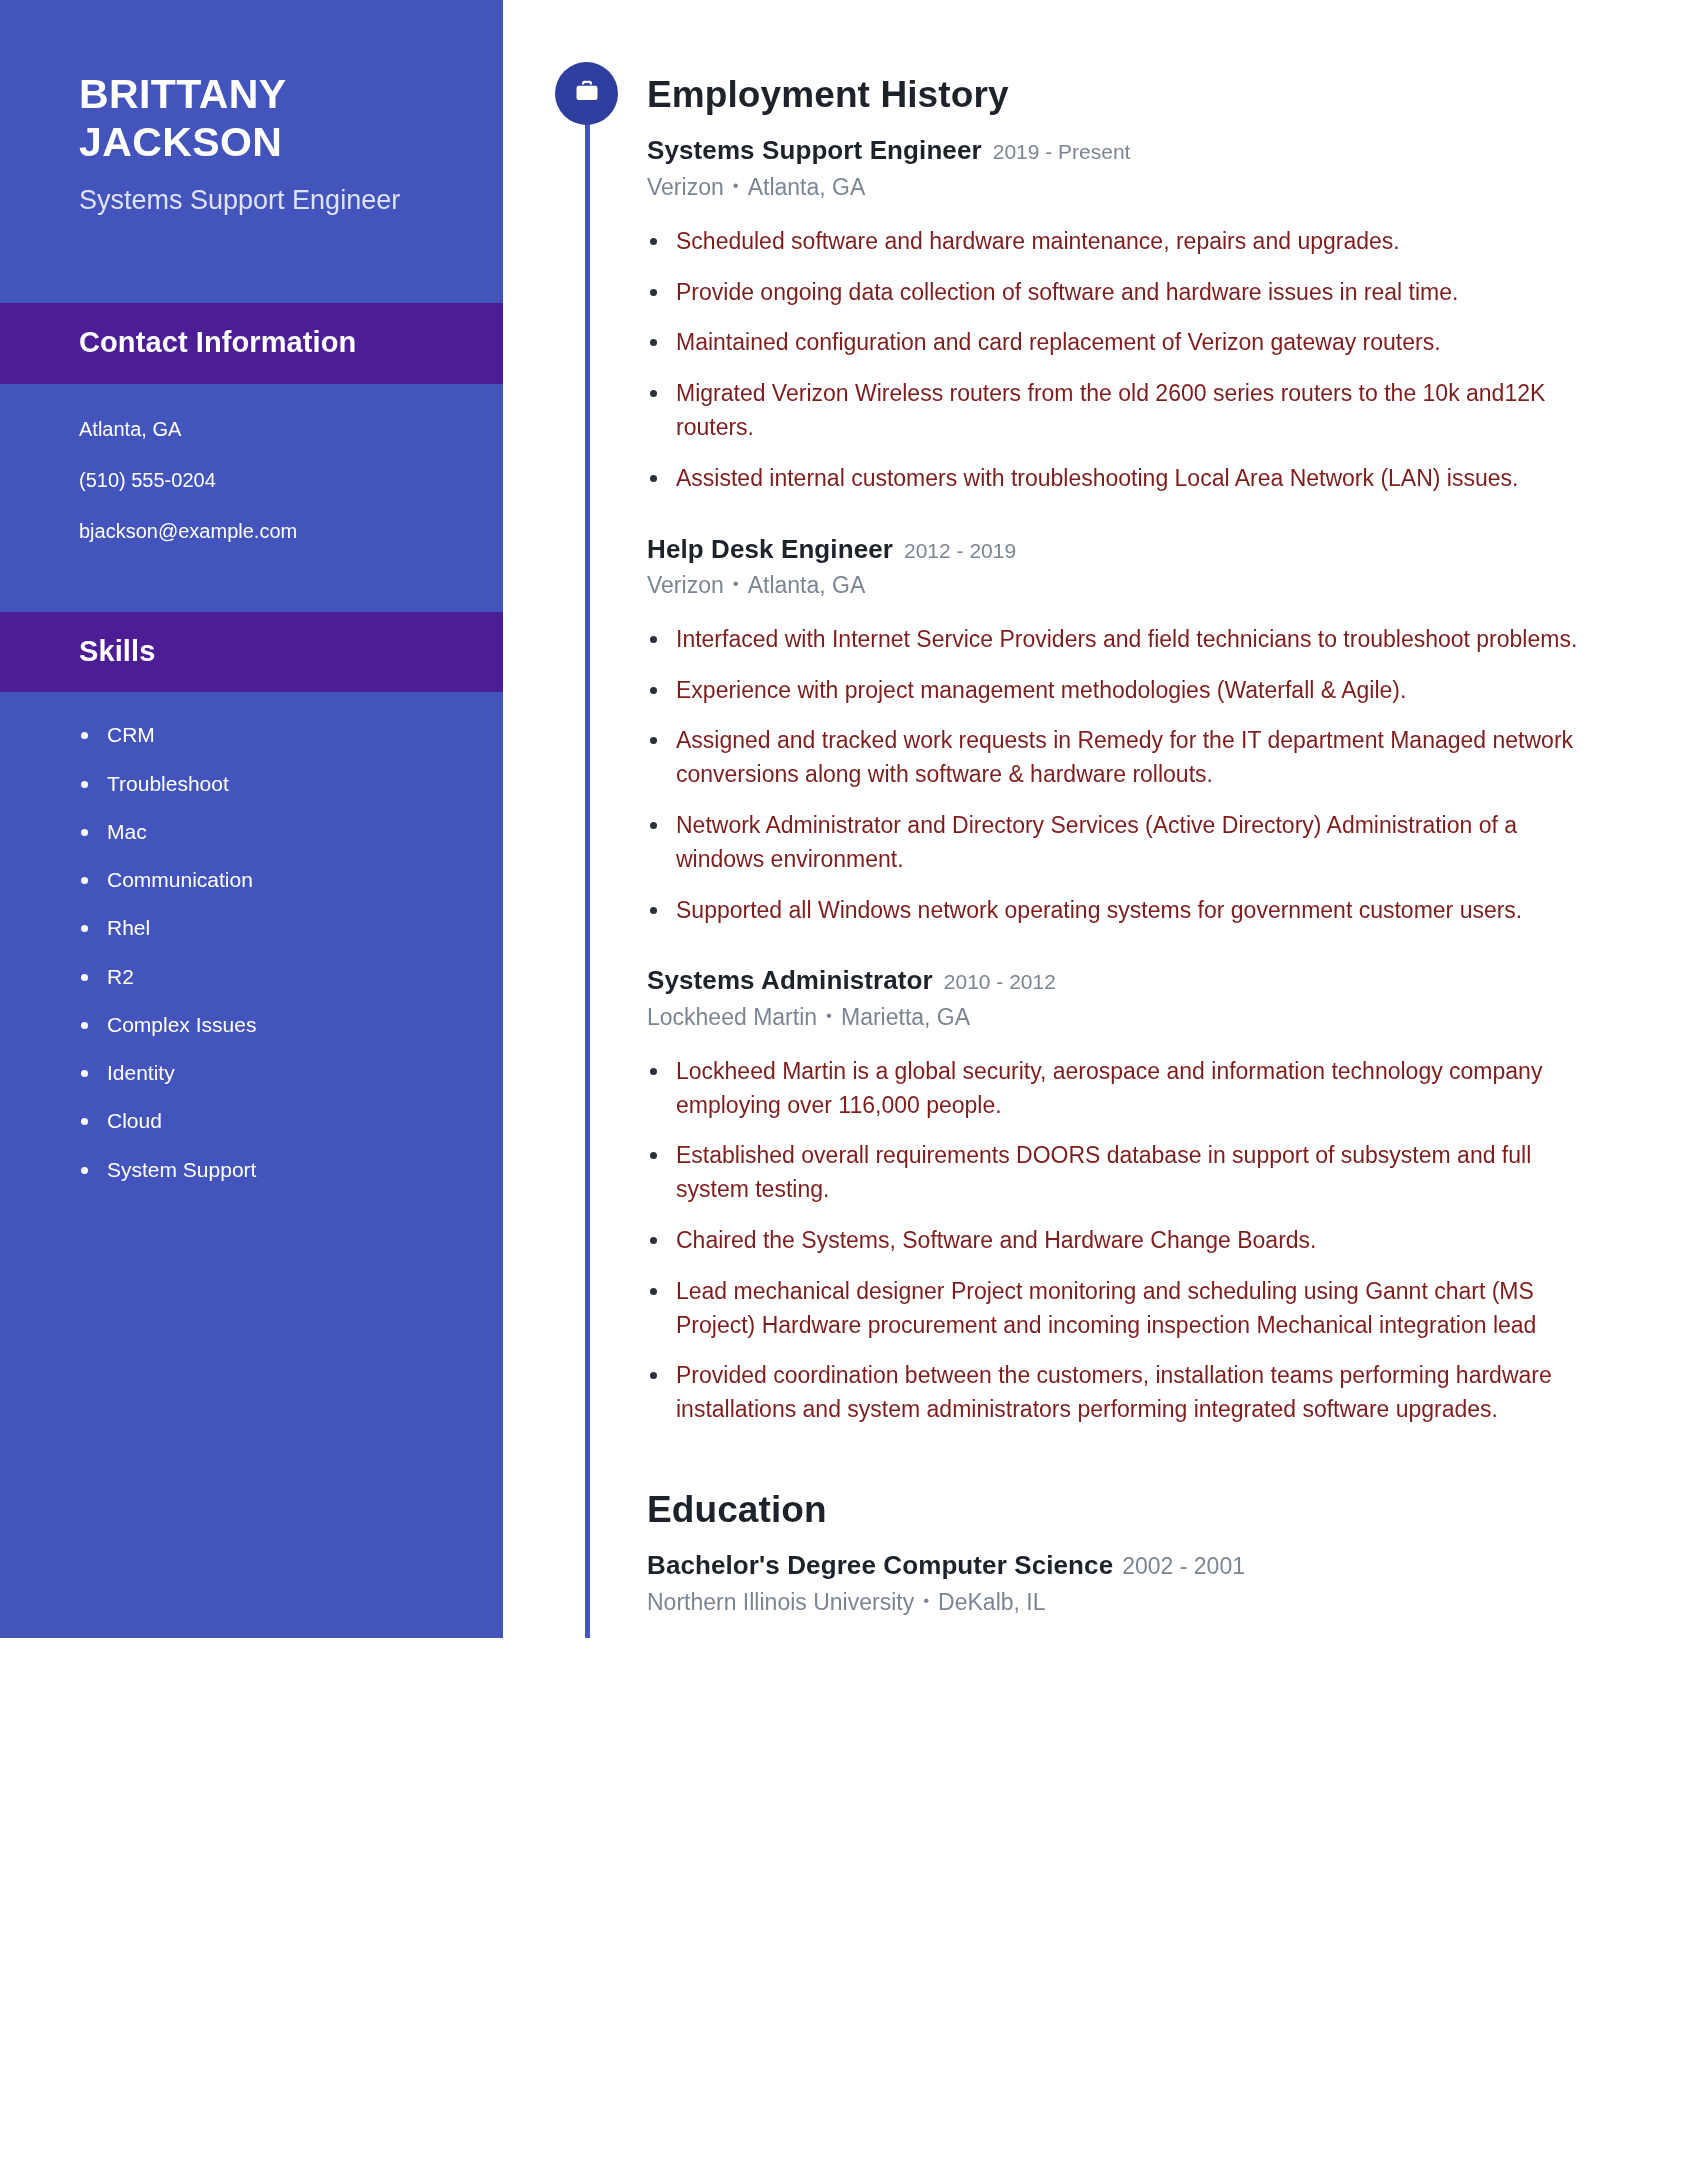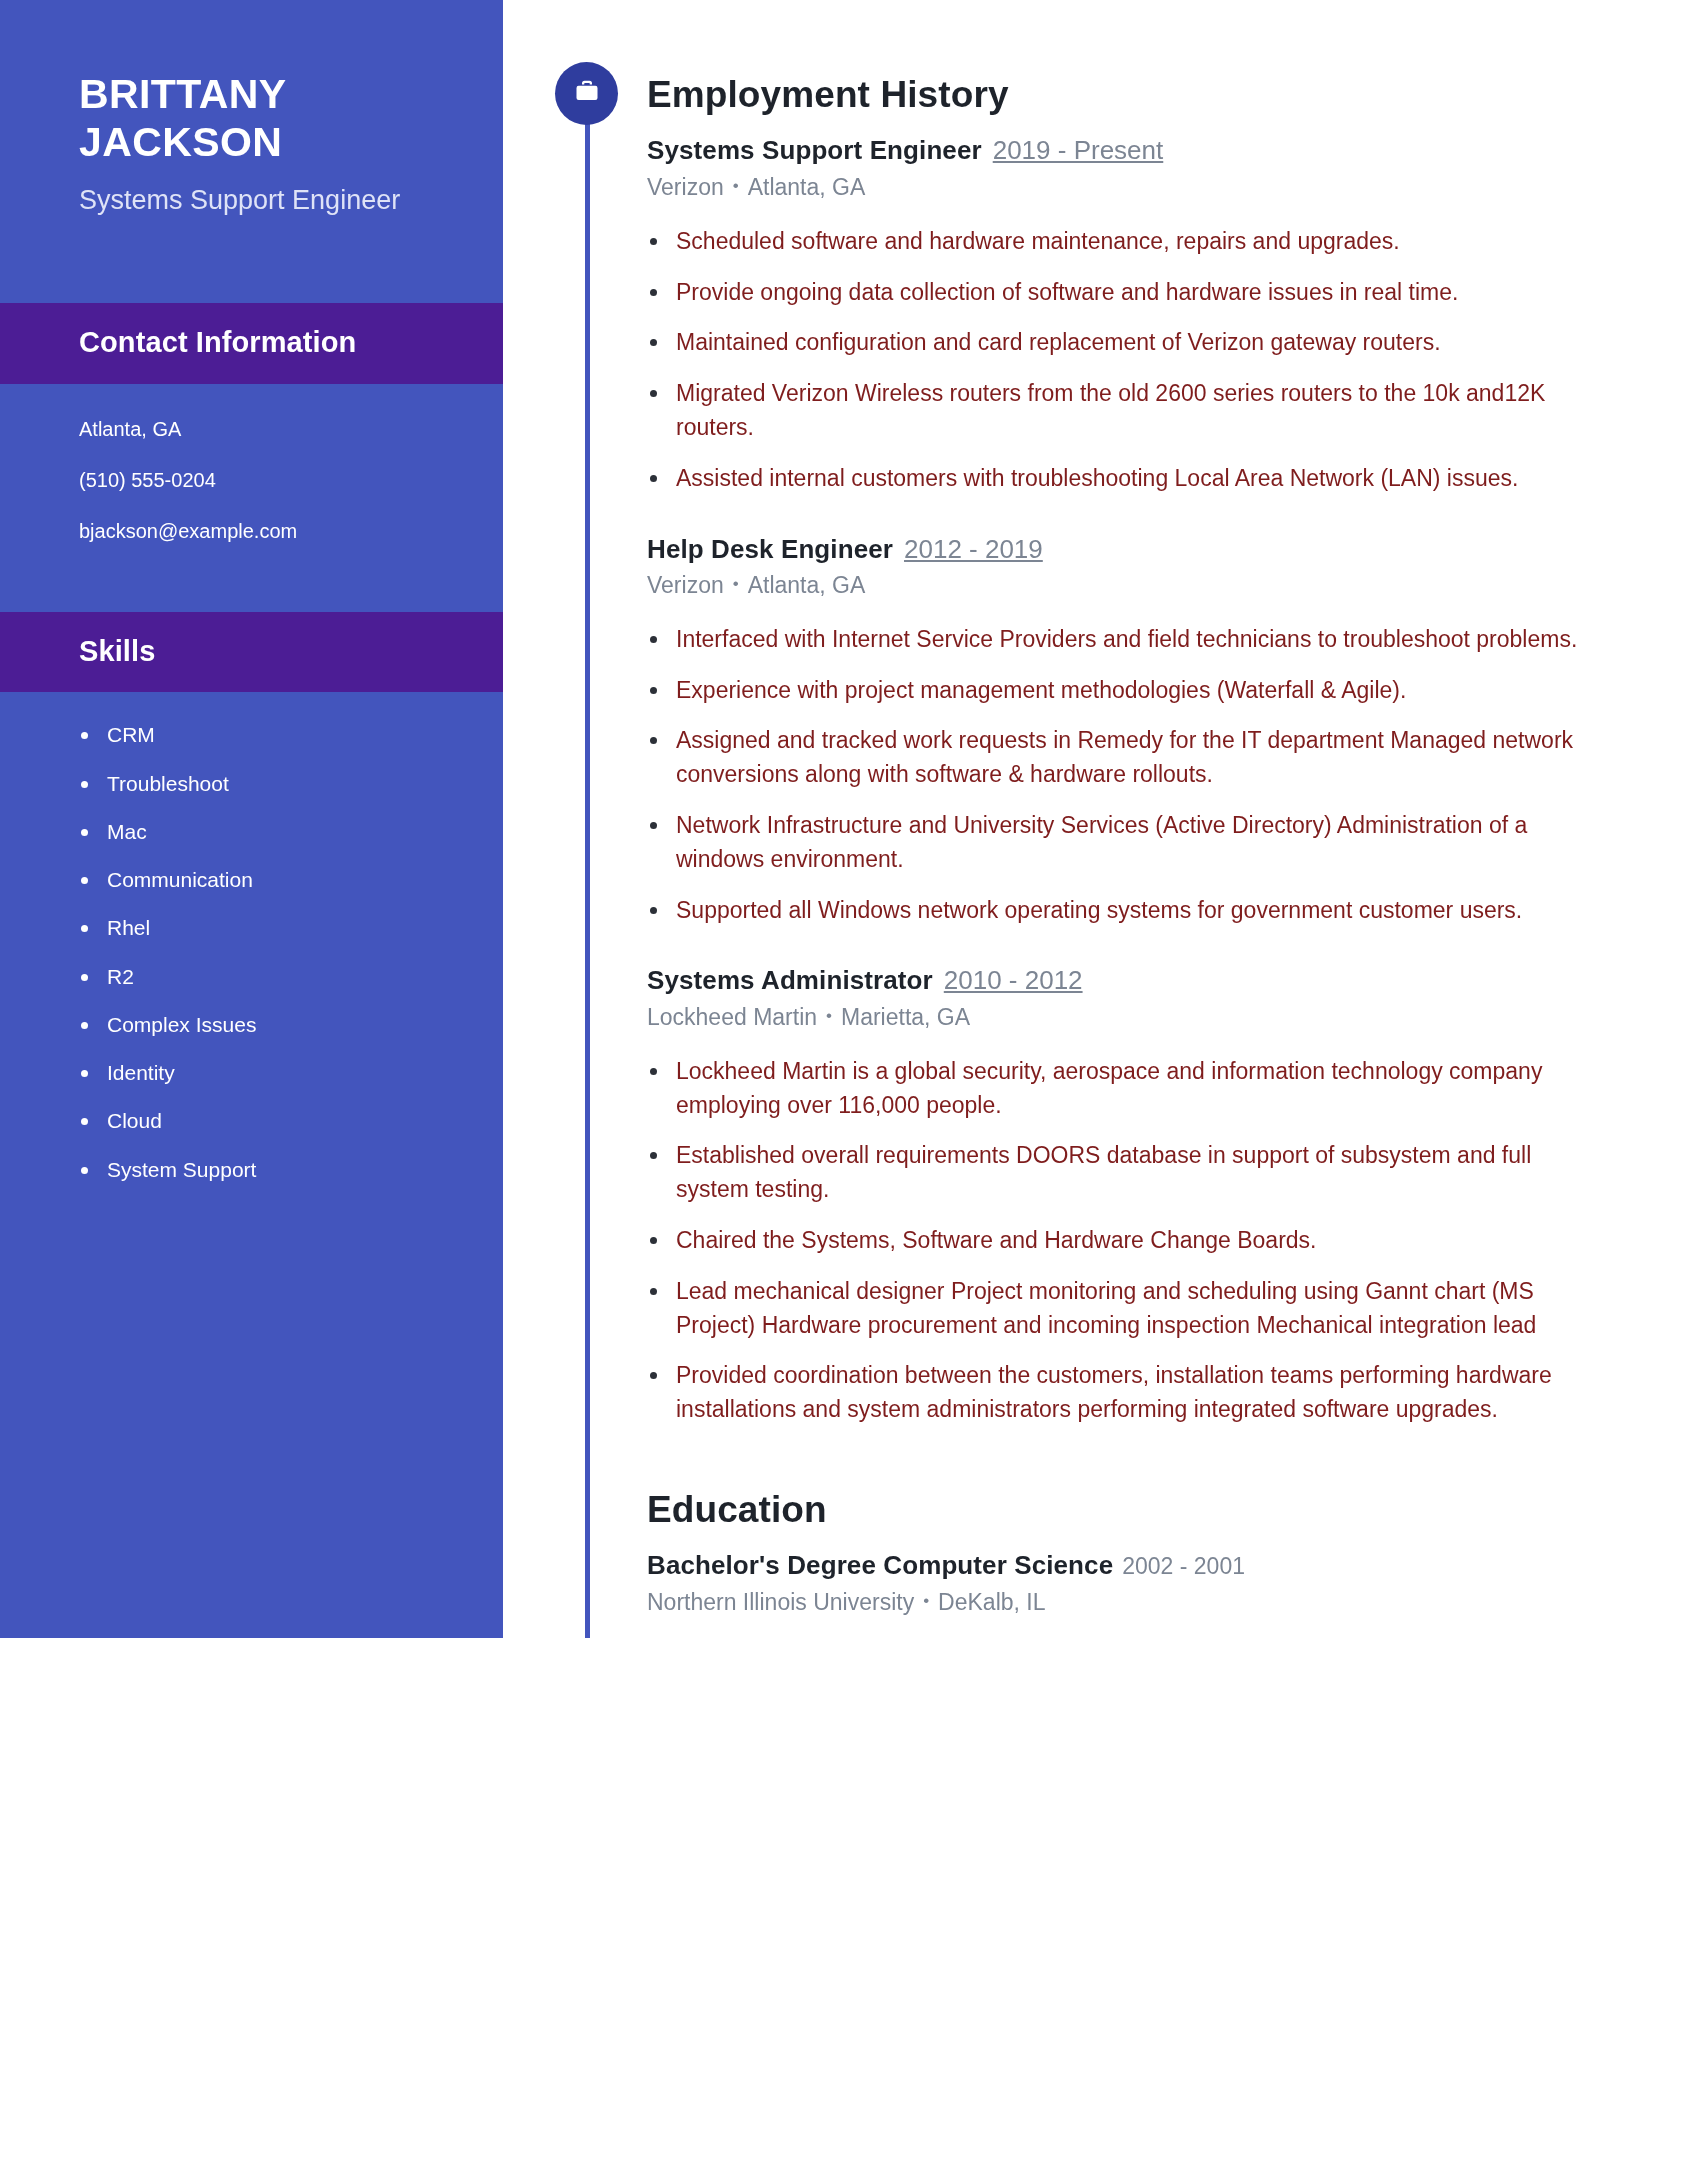--- a/index.html
+++ b/index.html
@@ -161,25 +161,24 @@
     line-height: 1.32;
     margin-bottom: 4px;
   }
   .job-title {
     font-size: 26px;
     font-weight: 700;
     color: #1e232b;
     letter-spacing: 0.1px;
   }
   .job-dates {
-    font-size: 26px;
+    font-size: 21px;
     font-weight: 400;
     color: #7c8593;
     margin-left: 11px;
-    text-decoration: underline;
   }
   .job-meta {
     font-size: 23px;
     color: #7c8593;
     line-height: 1.35;
     margin-bottom: 22px;
   }
   .meta-sep {
     display: inline-block;
     margin: 0 9px;
@@ -328,21 +327,21 @@
         <div class="job-head">
           <span class="job-title">Help Desk Engineer</span><span class="job-dates">2012 - 2019</span>
         </div>
         <div class="job-meta">
           <span>Verizon</span><span class="meta-sep">•</span><span>Atlanta, GA</span>
         </div>
         <ul class="bullets">
           <li class="bullet">Interfaced with Internet Service Providers and field technicians to troubleshoot problems.</li>
           <li class="bullet">Experience with project management methodologies (Waterfall &amp; Agile).</li>
           <li class="bullet">Assigned and tracked work requests in Remedy for the IT department Managed network conversions along with software &amp; hardware rollouts.</li>
-          <li class="bullet">Network Infrastructure and University Services (Active Directory) Administration of a windows environment.</li>
+          <li class="bullet">Network Administrator and Directory Services (Active Directory) Administration of a windows environment.</li>
           <li class="bullet">Supported all Windows network operating systems for government customer users.</li>
         </ul>
       </div>
 
       <div class="job">
         <div class="job-head">
           <span class="job-title">Systems Administrator</span><span class="job-dates">2010 - 2012</span>
         </div>
         <div class="job-meta">
           <span>Lockheed Martin</span><span class="meta-sep">•</span><span>Marietta, GA</span>

